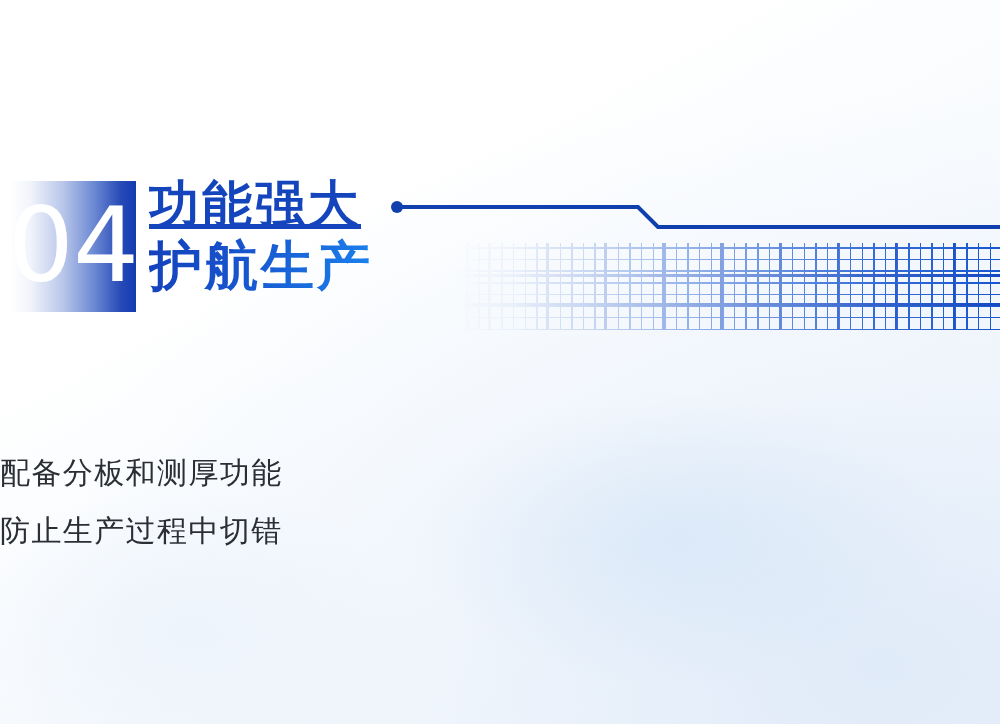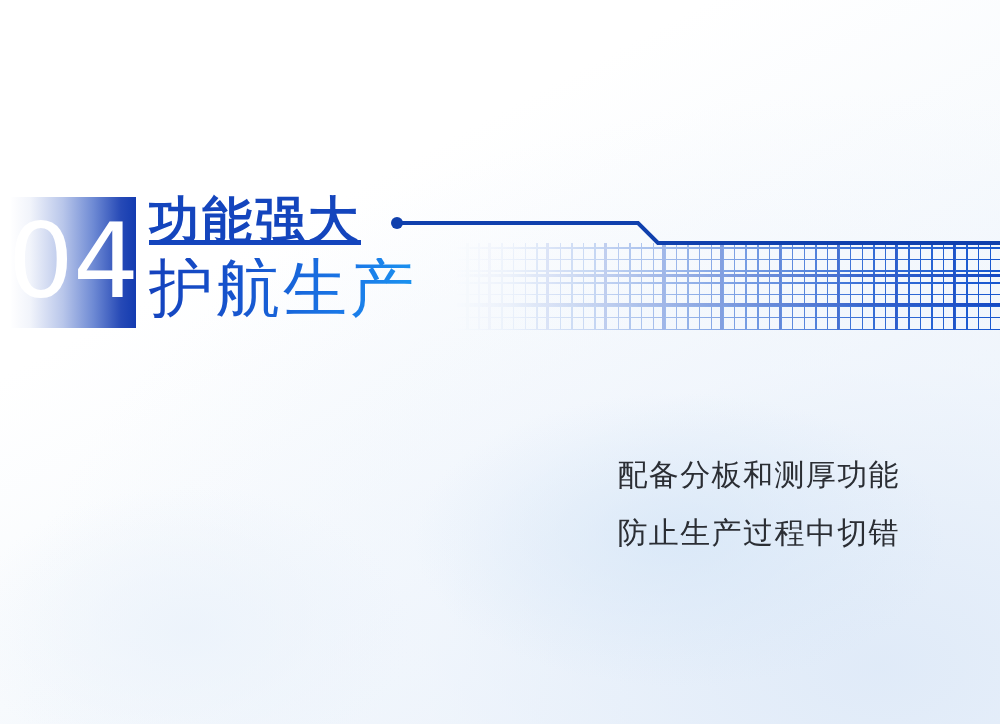--- a/index.html
+++ b/index.html
@@ -41,21 +41,21 @@
     width: 620px;
     height: 400px;
     background: radial-gradient(closest-side, rgba(236,243,251,0.9), rgba(236,243,251,0) 72%);
     pointer-events: none;
   }
 
   
   .headline {
     position: absolute;
     left: 0;
-    top: 16px;
+    top: 0;
     width: 1000px;
     height: 340px;
   }
 
   .badge {
     position: absolute;
     left: 10px;
     top: 181px;
     width: 126px;
     height: 131px;
@@ -96,24 +96,24 @@
   .title-line1 {
     font-size: 50px;
     line-height: 56px;
     font-weight: 700;
     letter-spacing: 3px;
     color: #1445bd;
     white-space: nowrap;
     text-decoration: underline;
   }
   .title-line2 {
-    margin-top: 10px;
-    font-size: 64px;
+    margin-top: 4px;
+    font-size: 53px;
     line-height: 60px;
-    font-weight: 400;
+    font-weight: 700;
     letter-spacing: 3px;
     white-space: nowrap;
     background: linear-gradient(104deg, #1440bb 0%, #1756cf 24%, #1a79e8 48%, #1ba4f4 72%, #2fd4fb 100%);
     -webkit-background-clip: text;
     background-clip: text;
     color: transparent;
     -webkit-text-fill-color: transparent;
   }
 
   
@@ -153,26 +153,27 @@
       repeating-linear-gradient(0deg, #1449c4 0px, #1449c4 2.6px, transparent 2.6px, transparent 58.1px);
     background-position: 33px 0, 0 34px;
   }
 
   
   .body-copy {
     position: absolute;
     left: 0;
     top: 446px;
     width: 900px;
-    text-align: right;
+    text-align: left;
     color: #2b2e34;
     font-size: 30px;
     line-height: 58px;
     font-weight: 400;
     letter-spacing: 1.4px;
+    font-family: Liberation Mono, monospace;
   }
   .body-line { white-space: nowrap; }
 </style>
 </head>
 <body>
 
 <div id="slide">
 
   <div class="wash-a"></div>
   <div class="wash-b"></div>

